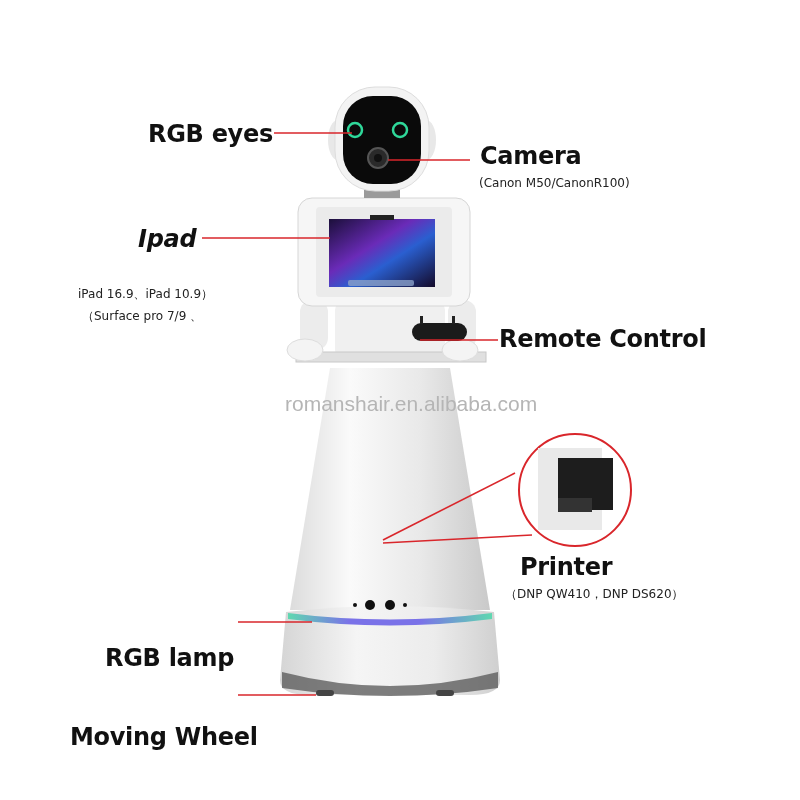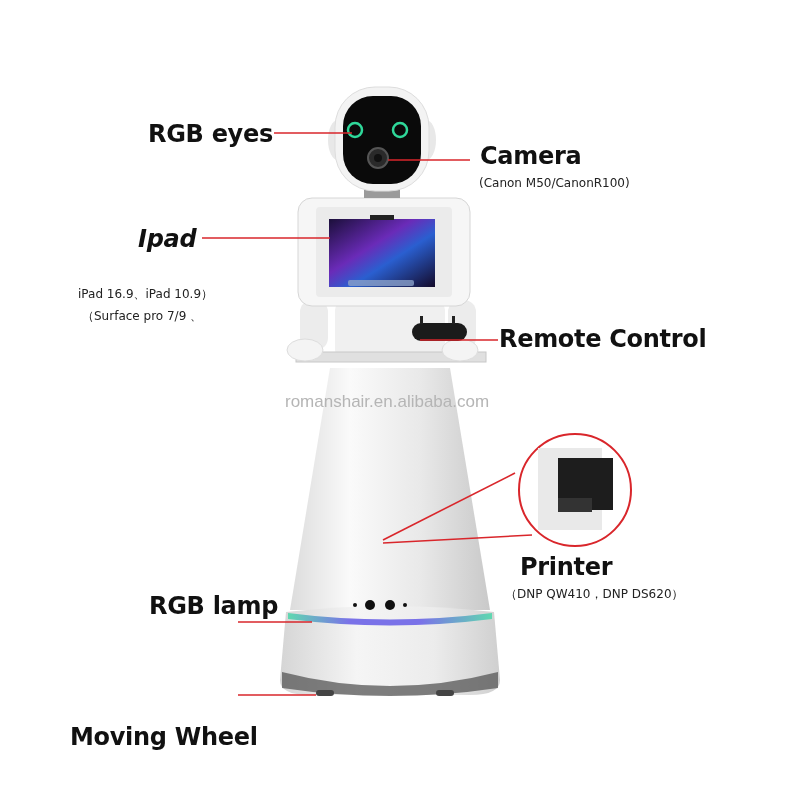--- a/index.html
+++ b/index.html
@@ -1,19 +1,19 @@
 <!DOCTYPE html>
 <html><head>
   <meta charset="utf-8">
   <style>
     html, body { margin: 0; padding: 0; }
     body { width: 800px; height: 800px; background: #ffffff; position: relative; overflow: hidden; font-family: "DejaVu Sans", sans-serif; }
     .label-main { position: absolute; font-weight: bold; color: #111; font-size: 24px; white-space: nowrap; letter-spacing: -0.3px; }
     .label-sub { position: absolute; color: #222; font-size: 12px; white-space: nowrap; }
-    .watermark { position: absolute; color: #b5b5b5; font-family: "Liberation Sans", sans-serif; font-size: 17px; white-space: nowrap; }
+    .watermark { position: absolute; color: #b5b5b5; font-family: "Liberation Sans", sans-serif; font-size: 21px; white-space: nowrap; }
     svg.art { position: absolute; left: 0; top: 0; }
   </style>
 </head>
 <body>
 
 <svg class="art" width="800" height="800" viewBox="0 0 800 800">
   <defs>
     <linearGradient id="coneGrad" x1="0" x2="1" y1="0" y2="0">
       <stop offset="0" stop-color="#dcdcdc"></stop>
       <stop offset="0.3" stop-color="#fafafa"></stop>
@@ -119,15 +119,15 @@
 <div class="label-sub" style="left:82px;top:262px;margin-top:46px;">（Surface pro 7/9 、</div>
 <div class="label-sub" style="left:78px;top:286px;">iPad 16.9、iPad 10.9）</div>
 
 <div class="label-main" style="left:499px;top:325px;">Remote Control</div>
 
 <div class="watermark" style="left:285px;top:392px;">romanshair.en.alibaba.com</div>
 
 <div class="label-main" style="left:520px;top:553px;">Printer</div>
 <div class="label-sub" style="left:505px;top:586px;">（DNP QW410，DNP DS620）</div>
 
-<div class="label-main" style="left:105px;top:592px;margin-left:44px;">RGB lamp</div>
+<div class="label-main" style="left:105px;top:644px;">RGB lamp</div>
 
 <div class="label-main" style="left:70px;top:683px;margin-top:40px;">Moving Wheel</div>
 
 </body></html>

